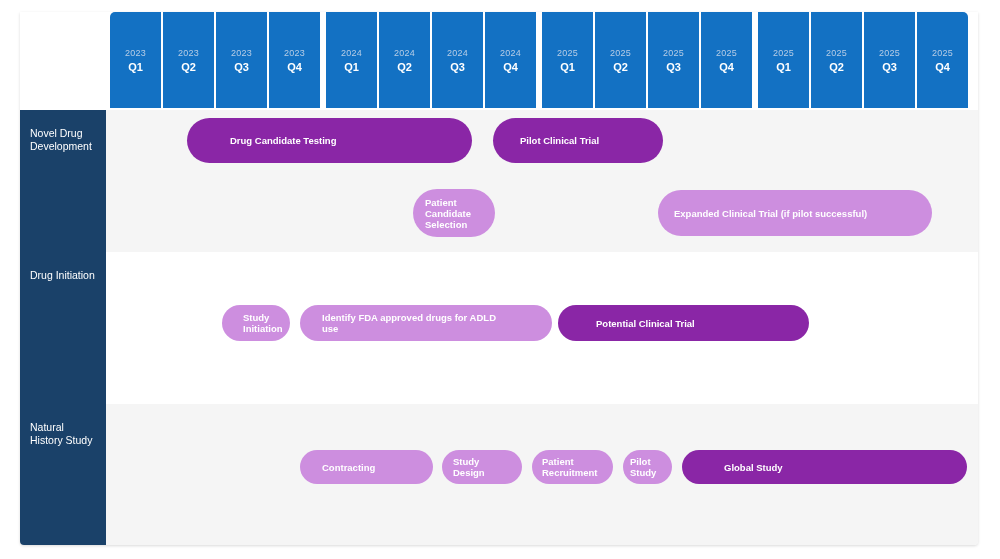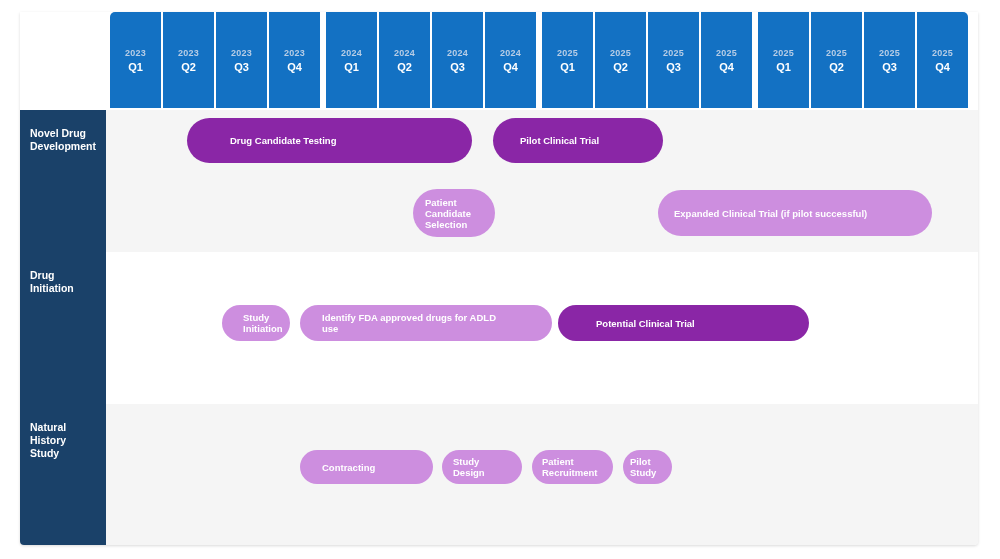--- a/index.html
+++ b/index.html
@@ -34,38 +34,38 @@
     display: flex;
     flex-direction: column;
     align-items: center;
     justify-content: center;
     gap: 3px;
   }
   .qcell.first { border-radius: 5px 0 0 0; }
   .qcell.last  { border-radius: 0 5px 0 0; }
   .qcell .yr {
     font-size: 9px;
-    font-weight: bold;
+    font-weight: normal;
     color: var(--header-year-text, #b7cde6);
     letter-spacing: .2px;
   }
   .qcell .qt { font-size: 11px; font-weight: bold; color: #ffffff; }
   
   .tbody { margin-top: 2px; }
   .row { display: flex; }
   .row.h1 { height: 142px; }
   .row.h2 { height: 152px; }
   .row.h3 { height: 141px; }
   .rowlabel {
     width: 86px;
     flex: none;
     background: var(--sidebar-navy, #1a4169);
     color: #ffffff;
     font-size: 10.5px;
-    font-weight: bold;
+    font-weight: normal;
     line-height: 13px;
     padding: 17px 8px 0 10px;
   }
   .track { flex: 1; position: relative; background: #ffffff; }
   .row.alt .track { background: var(--row-alt-bg, #f5f5f5); }
   .row.h3 .rowlabel { border-radius: 0 0 0 4px; }
   .row.h3 .track { border-radius: 0 0 4px 0; }
   
   .pill {
     position: absolute;
@@ -220,18 +220,21 @@
 Design</span>
           </div>
           <div class="pill light" style="left:426px; top:46px; width:81px; height:34px; padding-left:10px;">
             <span class="lbl">Patient
 Recruitment</span>
           </div>
           <div class="pill light" style="left:517px; top:46px; width:49px; height:34px; padding-left:7px;">
             <span class="lbl">Pilot
 Study</span>
           </div>
+          <div class="pill dark" style="left:576px; top:46px; width:285px; height:34px; padding-left:42px;">
+            <span class="lbl">Global Study</span>
+          </div>
         </div>
       </div>
 
     </div>
   </div>
 </div>
 
 </body></html>

